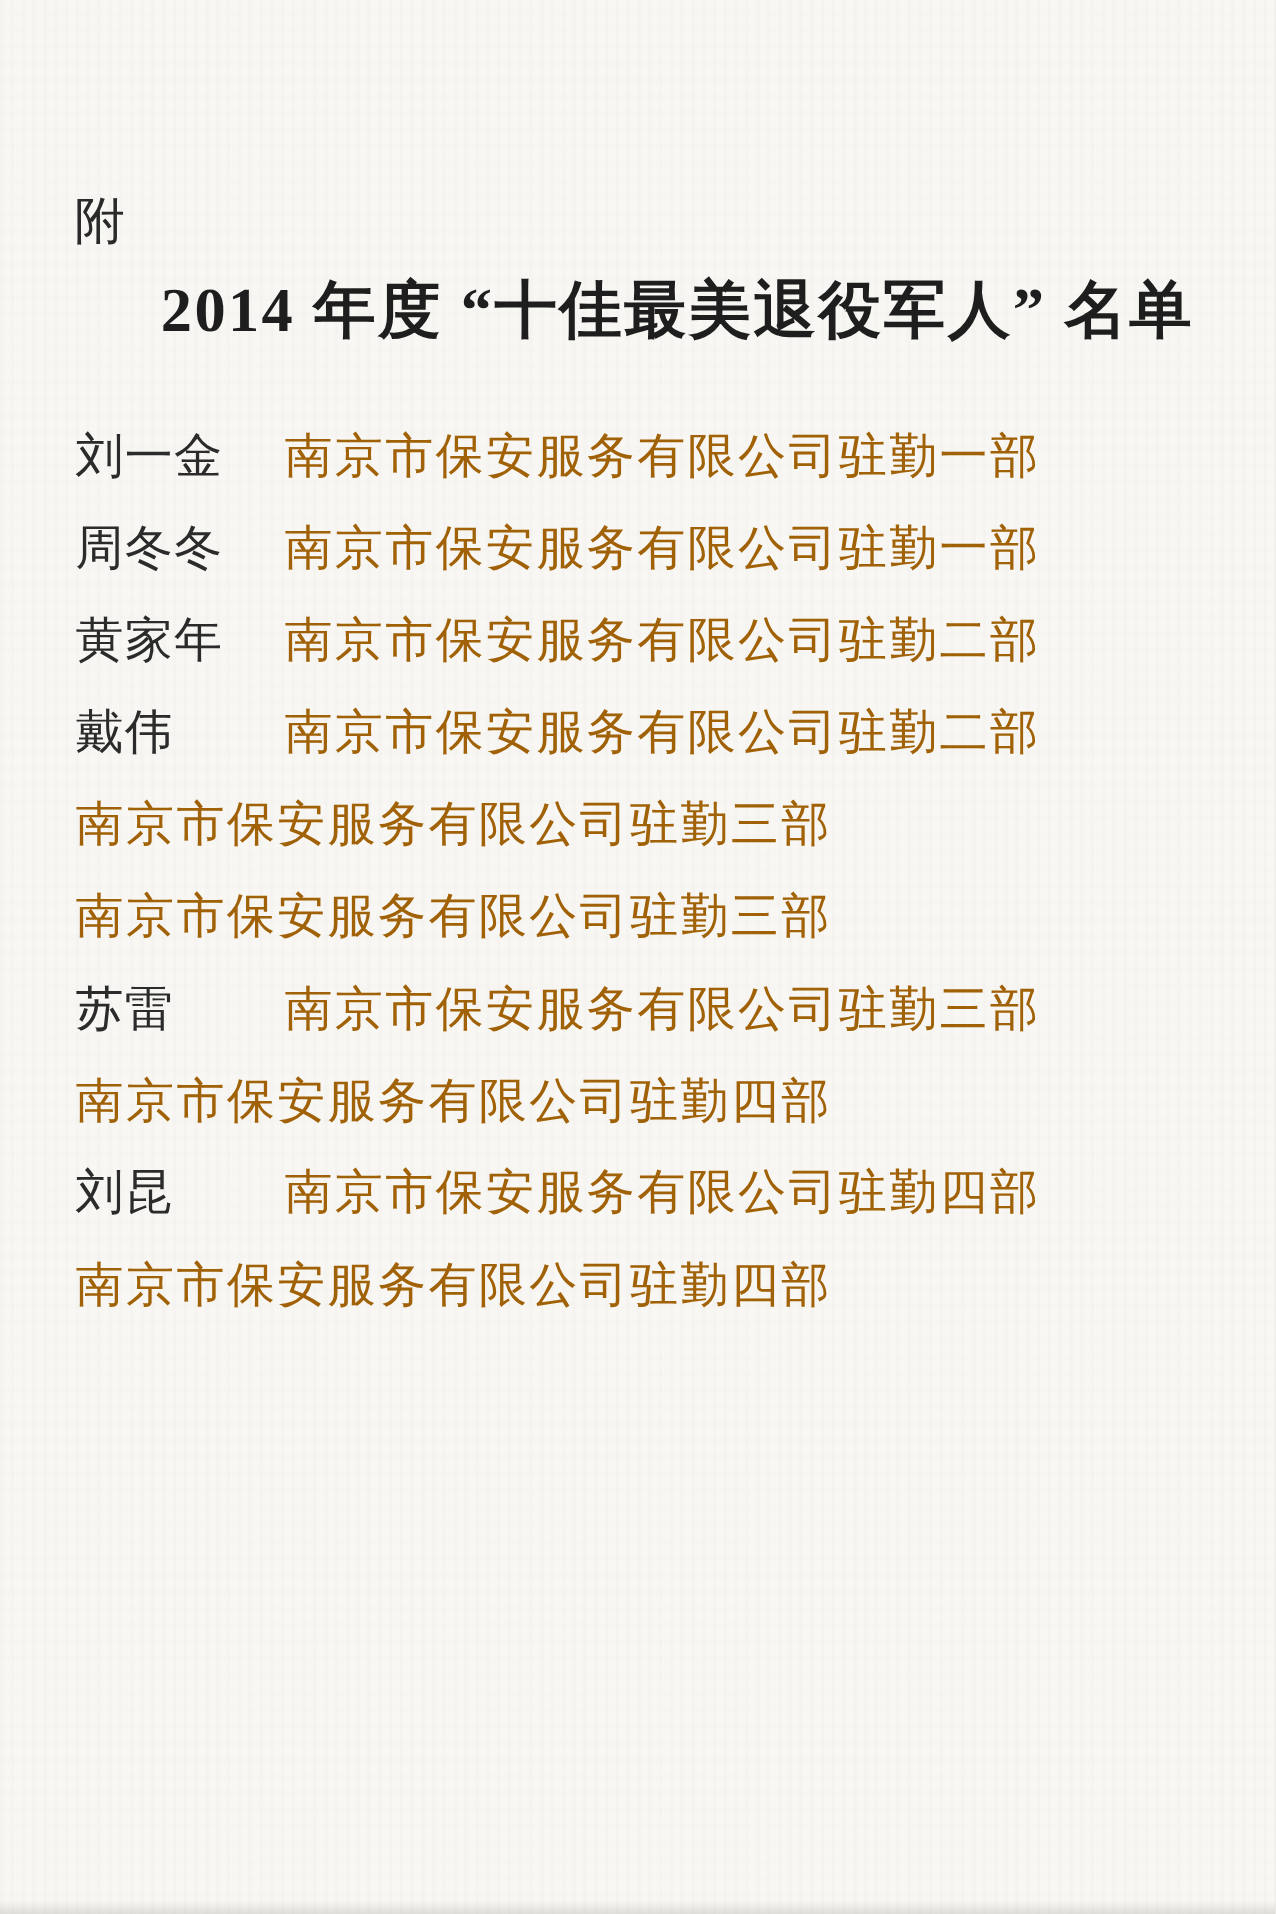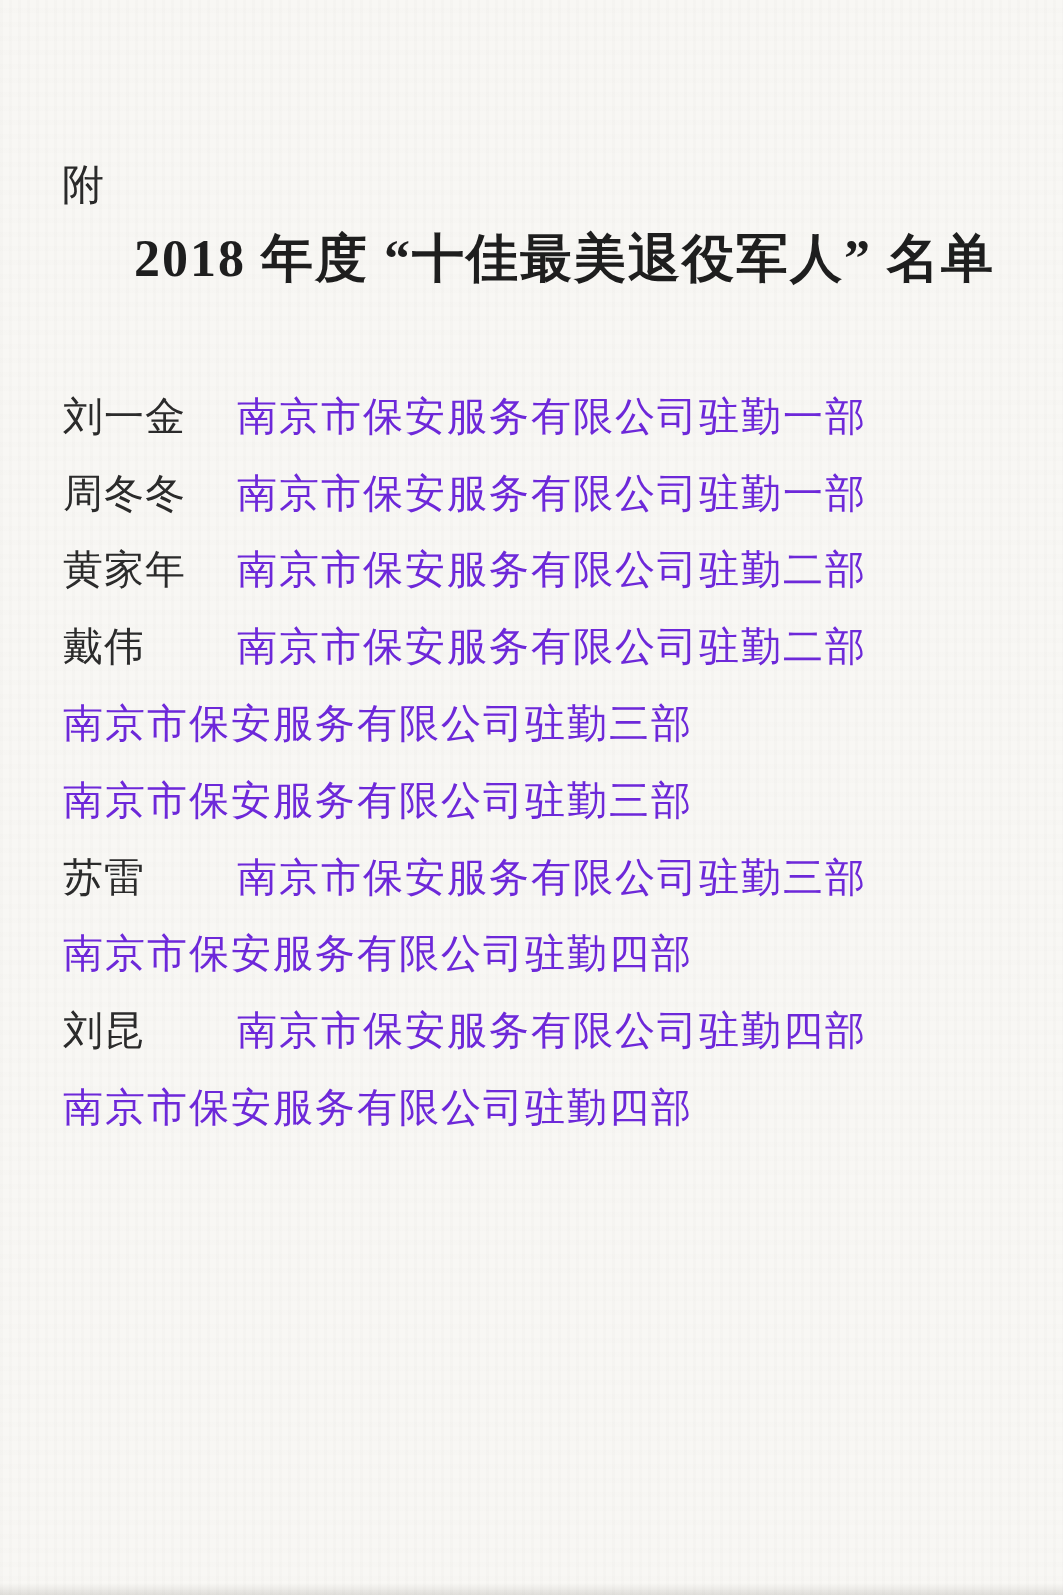--- a/index.html
+++ b/index.html
@@ -61,47 +61,47 @@
     color: #1e1e1e;
   }
   .roster {
     position: absolute;
     left: 63px;
     top: 360px;
     right: 40px;
   }
   .roster-row {
     display: flex;
-    align-items: flex-end;
+    align-items: flex-start;
     height: 76.8px;
     font-size: 40px;
     line-height: 1;
   }
   .person-name {
     flex: 0 0 174px;
     width: 174px;
     letter-spacing: 1px;
     white-space: nowrap;
     color: #2b2b2b;
   }
   .person-org {
     letter-spacing: 2px;
     white-space: nowrap;
-    color: #6d28d9;
+    color: #a16207;
   }
 </style>
 </head>
 <body>
 
 <div class="page">
   <div class="scan-texture"></div>
 
   <div class="attachment-marker">附</div>
 
-  <div class="doc-title">2018 年度 “十佳最美退役军人” 名单</div>
+  <div class="doc-title">2014 年度 “十佳最美退役军人” 名单</div>
 
   <div class="roster">
     <div class="roster-row">
       <span class="person-name">刘一金</span>
       <span class="person-org">南京市保安服务有限公司驻勤一部</span>
     </div>
     <div class="roster-row">
       <span class="person-name">周冬冬</span>
       <span class="person-org">南京市保安服务有限公司驻勤一部</span>
     </div>

